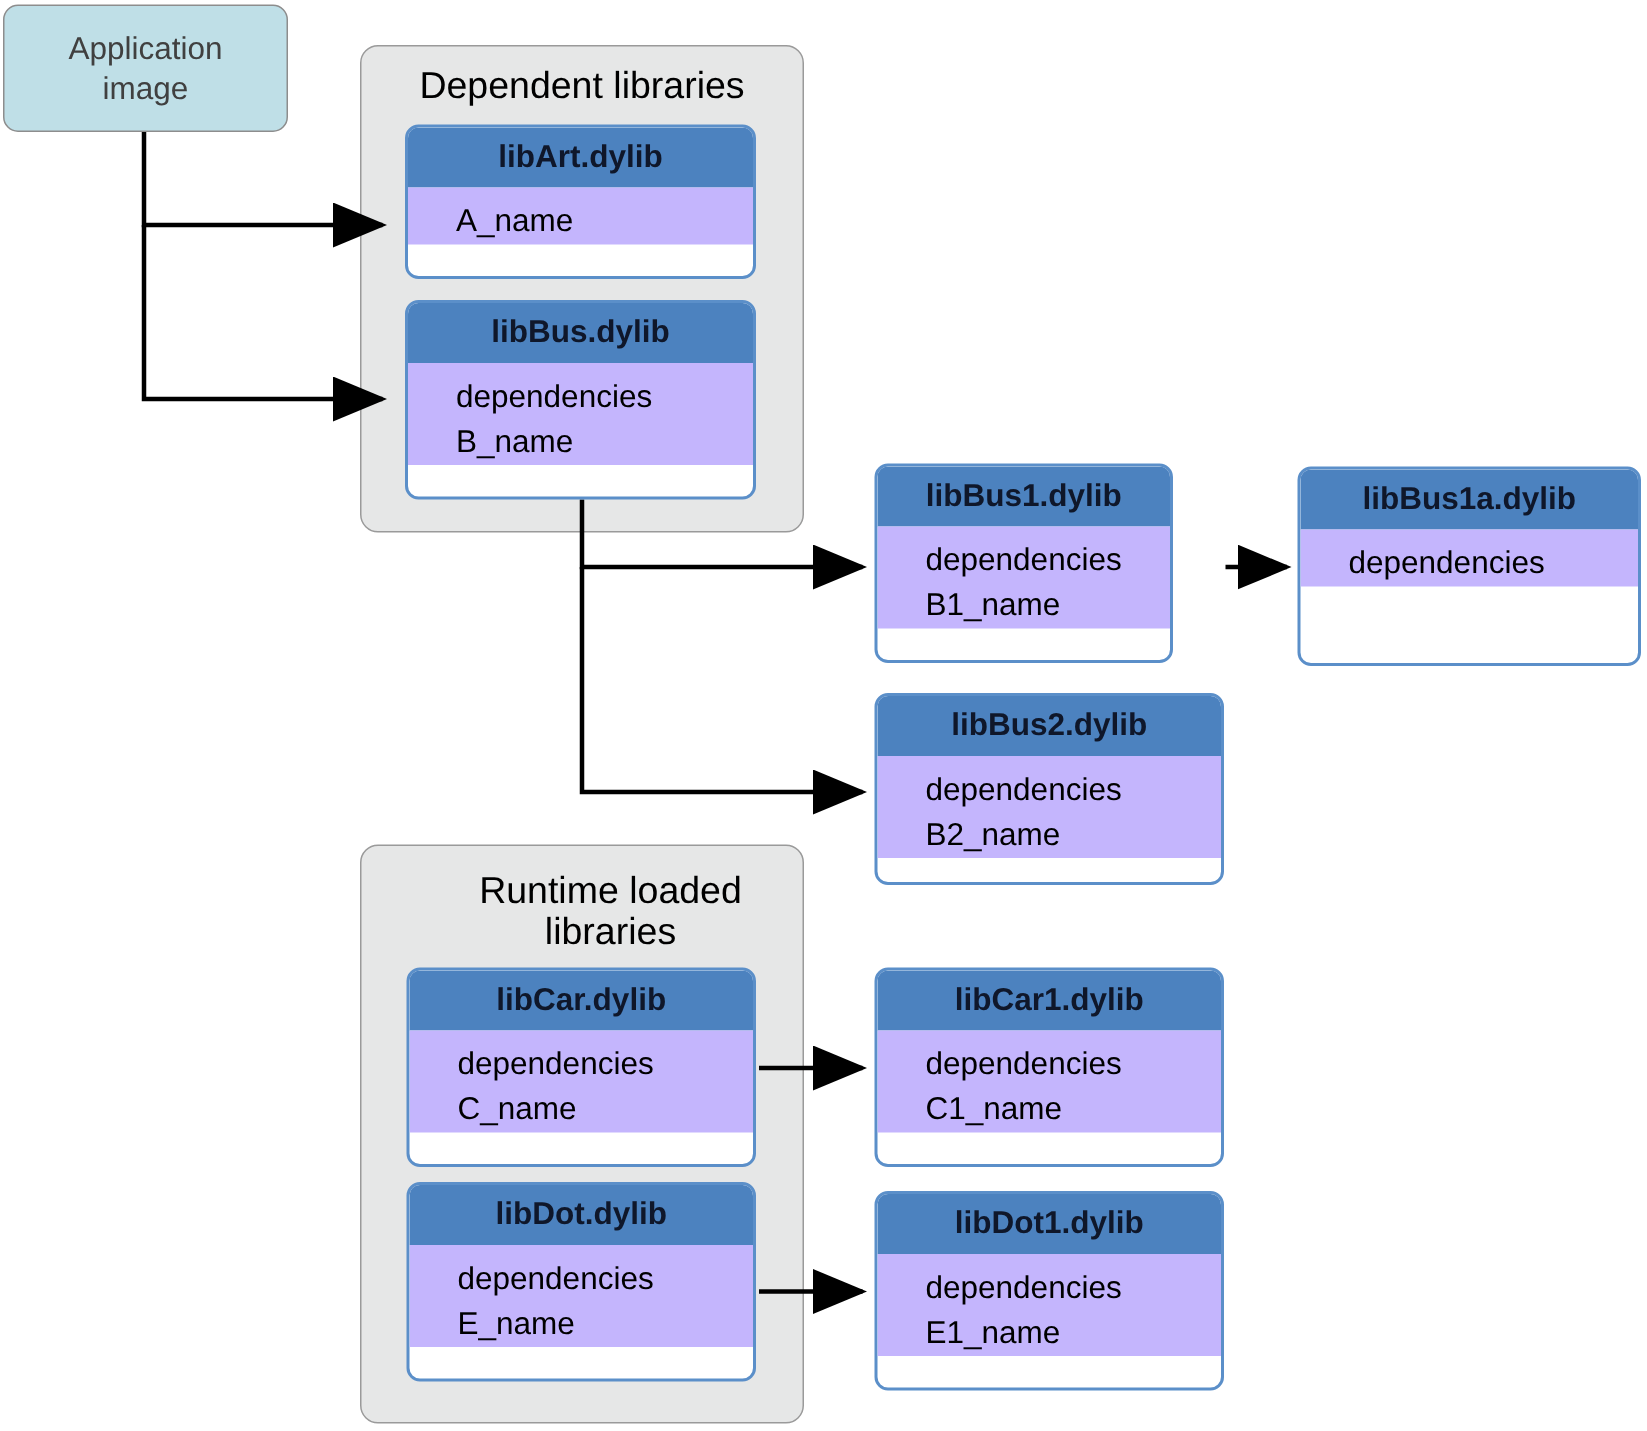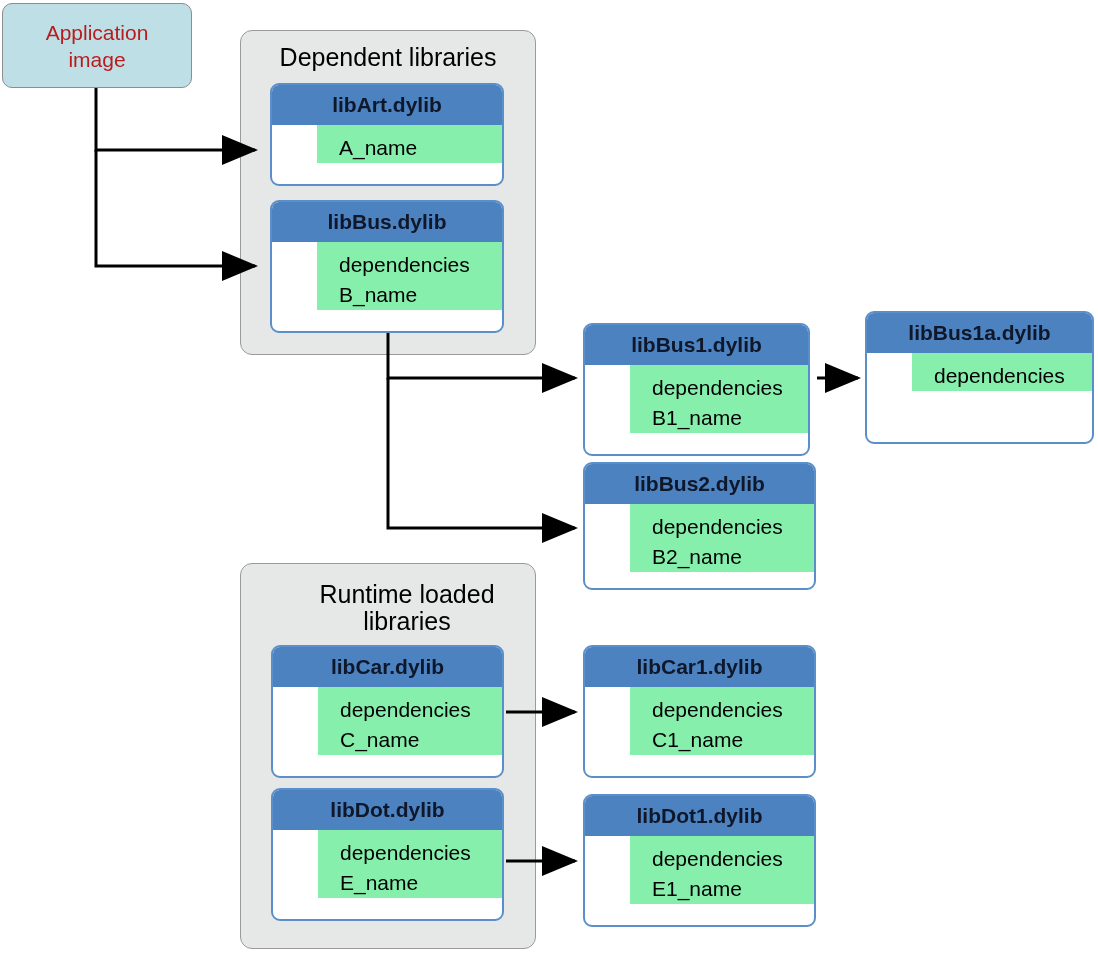--- a/index.html
+++ b/index.html
@@ -43,21 +43,21 @@
     border: 1px solid #8d8d8d;
     border-radius: 10px;
     box-sizing: border-box;
     display: flex;
     align-items: center;
     justify-content: center;
   }
   .app-box-label {
     font-size: 21px;
     line-height: 27px;
-    color: #b91c1c;
+    color: #404040;
     text-align: center;
     white-space: pre-line;
   }
 
   
   .lib-box {
     position: absolute;
     box-sizing: border-box;
     border-radius: 9px;
     background: #ffffff;
@@ -69,24 +69,23 @@
     background: #4c82bf;
     color: #0f172a;
     font-size: 21px;
     font-weight: bold;
     display: flex;
     align-items: center;
     justify-content: center;
     box-sizing: border-box;
   }
   .lib-body {
-    background: #86efac;
-    padding: 8px 14px 0 22px;
-    box-sizing: border-box;
-    margin-left: 45px;
+    background: #c4b5fd;
+    padding: 8px 14px 0 32px;
+    box-sizing: border-box;
   }
   .lib-line {
     font-size: 21px;
     line-height: 30px;
     color: #000000;
     white-space: nowrap;
   }
 
   
   #connectors {
@@ -155,21 +154,21 @@
   </div>
 
   <div class="lib-box" style="left:270px; top:200px; width:234px; height:133px;">
     <div class="lib-header">libBus.dylib</div>
     <div class="lib-body">
       <div class="lib-line">dependencies</div>
       <div class="lib-line">B_name</div>
     </div>
   </div>
 
-  <div class="lib-box" style="left:583px; top:323px; width:227px; height:133px;">
+  <div class="lib-box" style="left:583px; top:309px; width:199px; height:133px;">
     <div class="lib-header">libBus1.dylib</div>
     <div class="lib-body">
       <div class="lib-line">dependencies</div>
       <div class="lib-line">B1_name</div>
     </div>
   </div>
 
   <div class="lib-box" style="left:865px; top:311px; width:229px; height:133px;">
     <div class="lib-header">libBus1a.dylib</div>
     <div class="lib-body">

